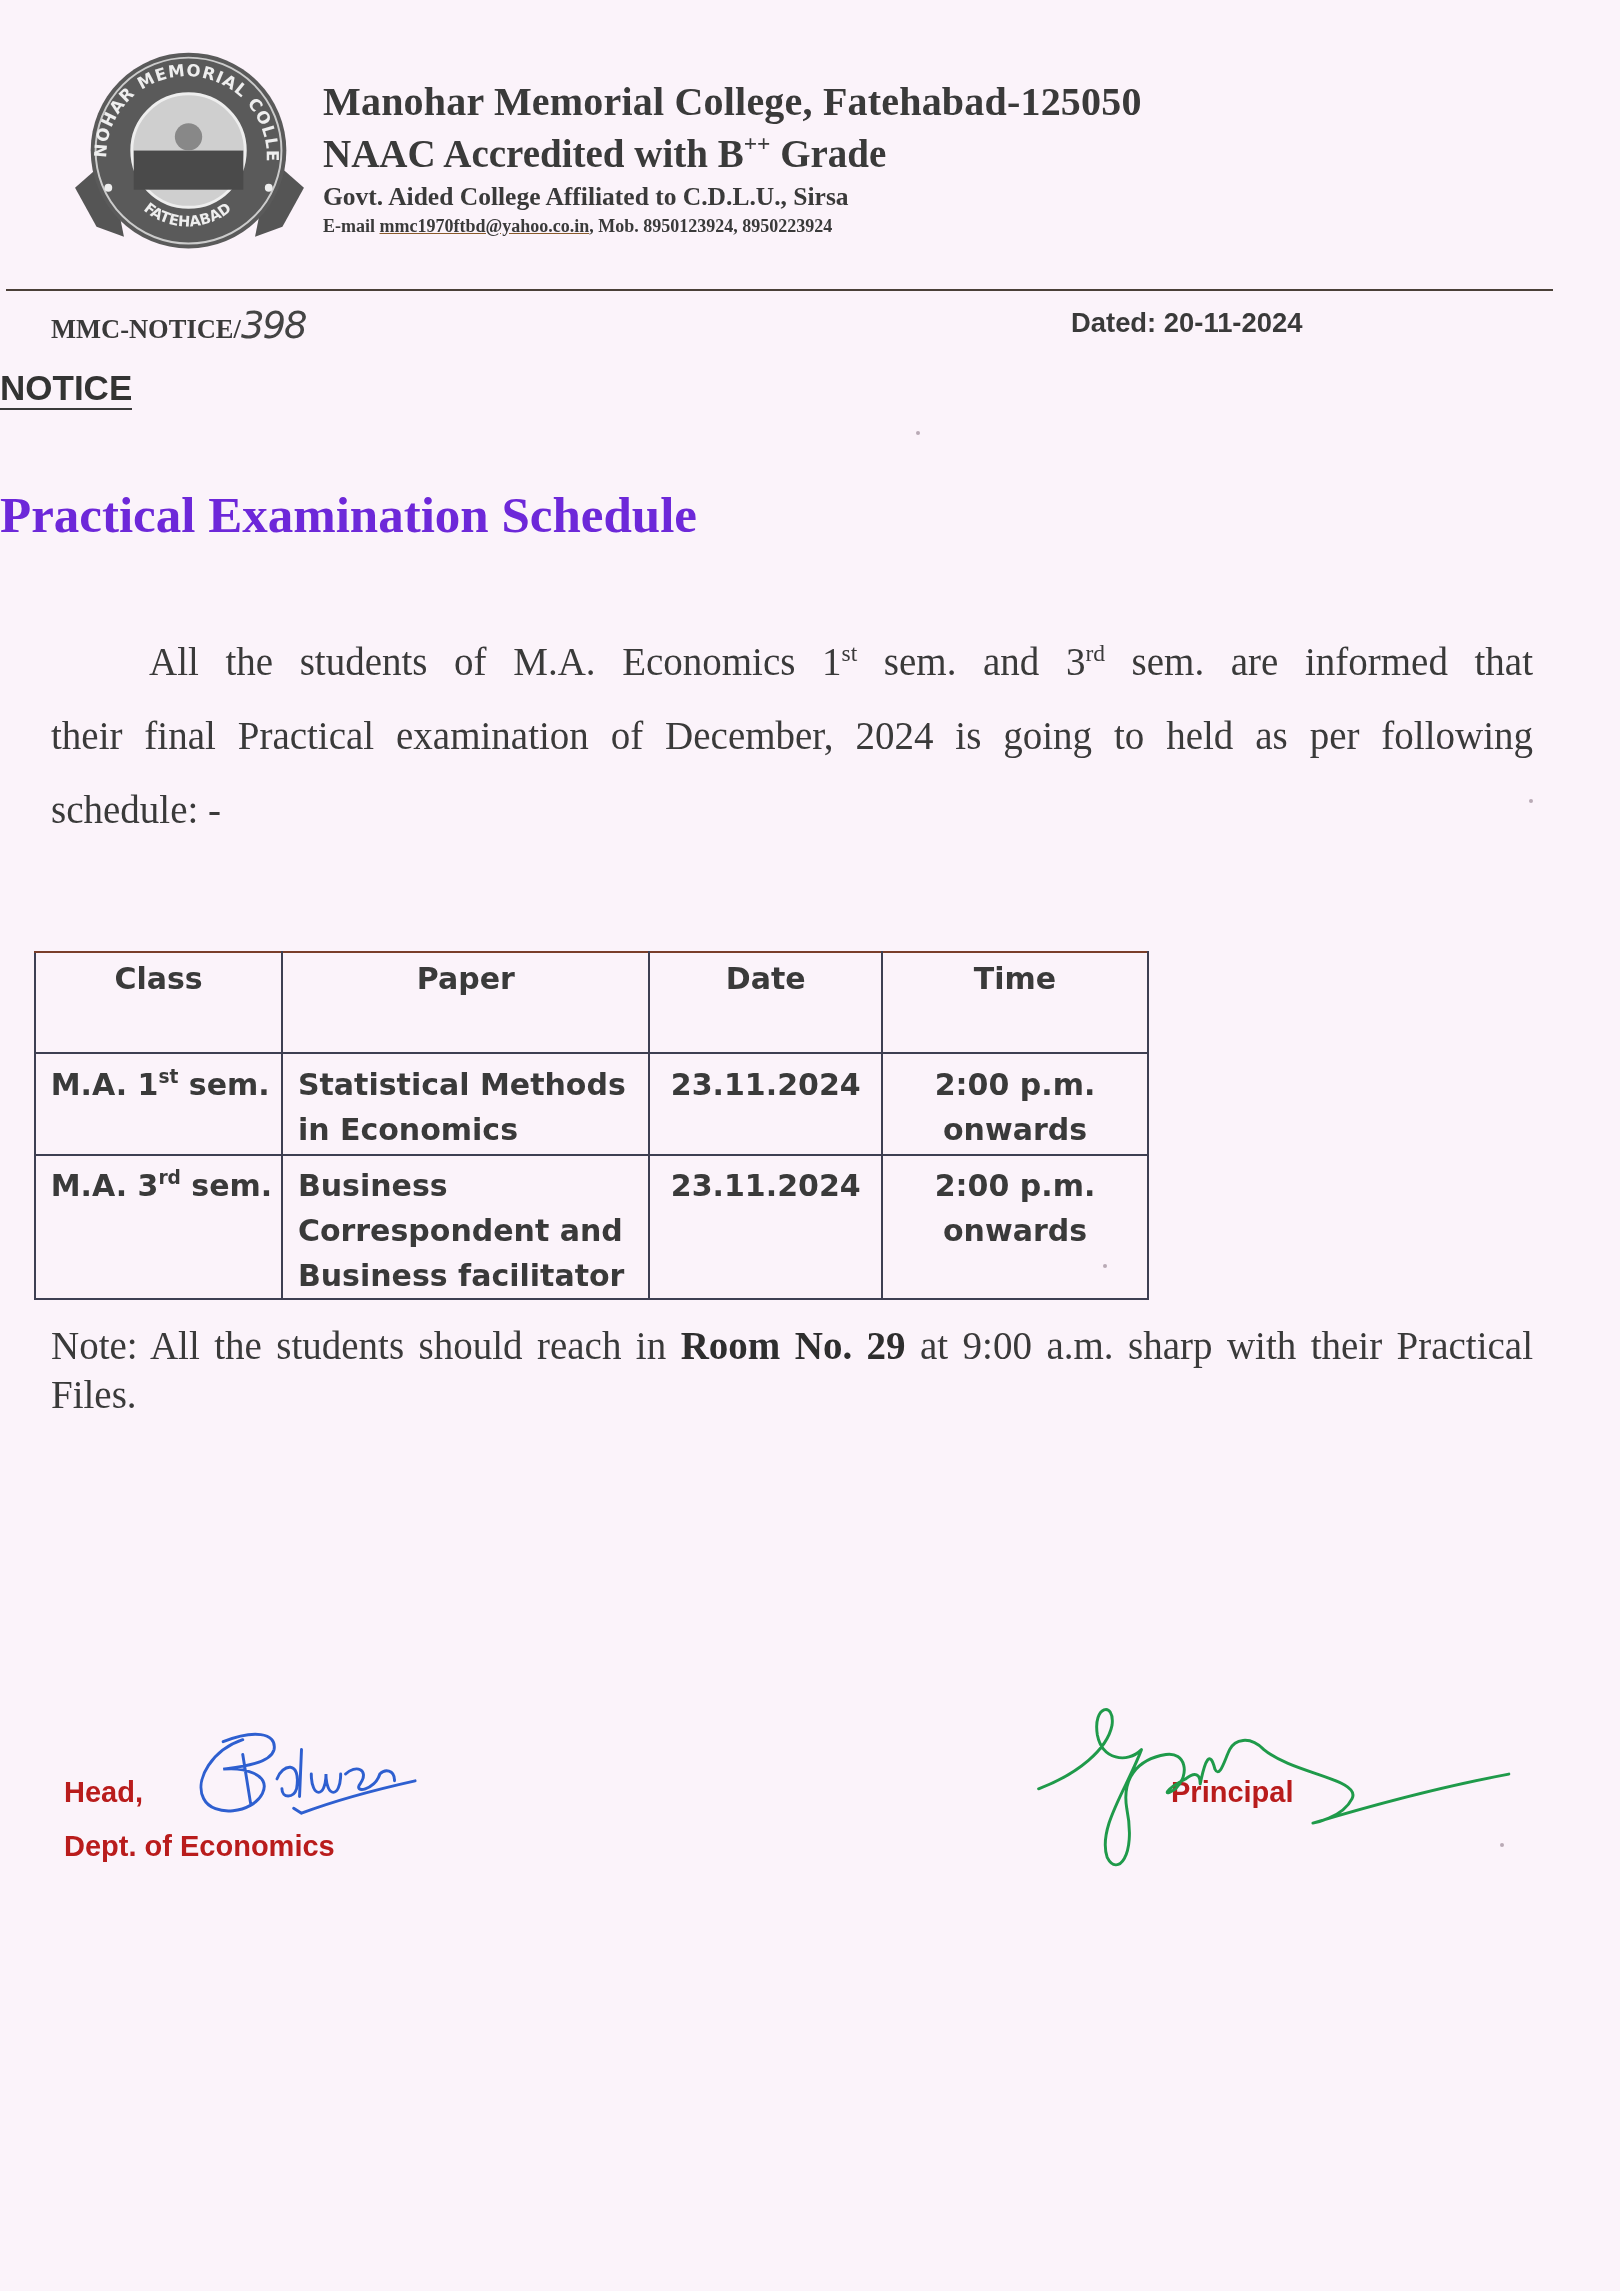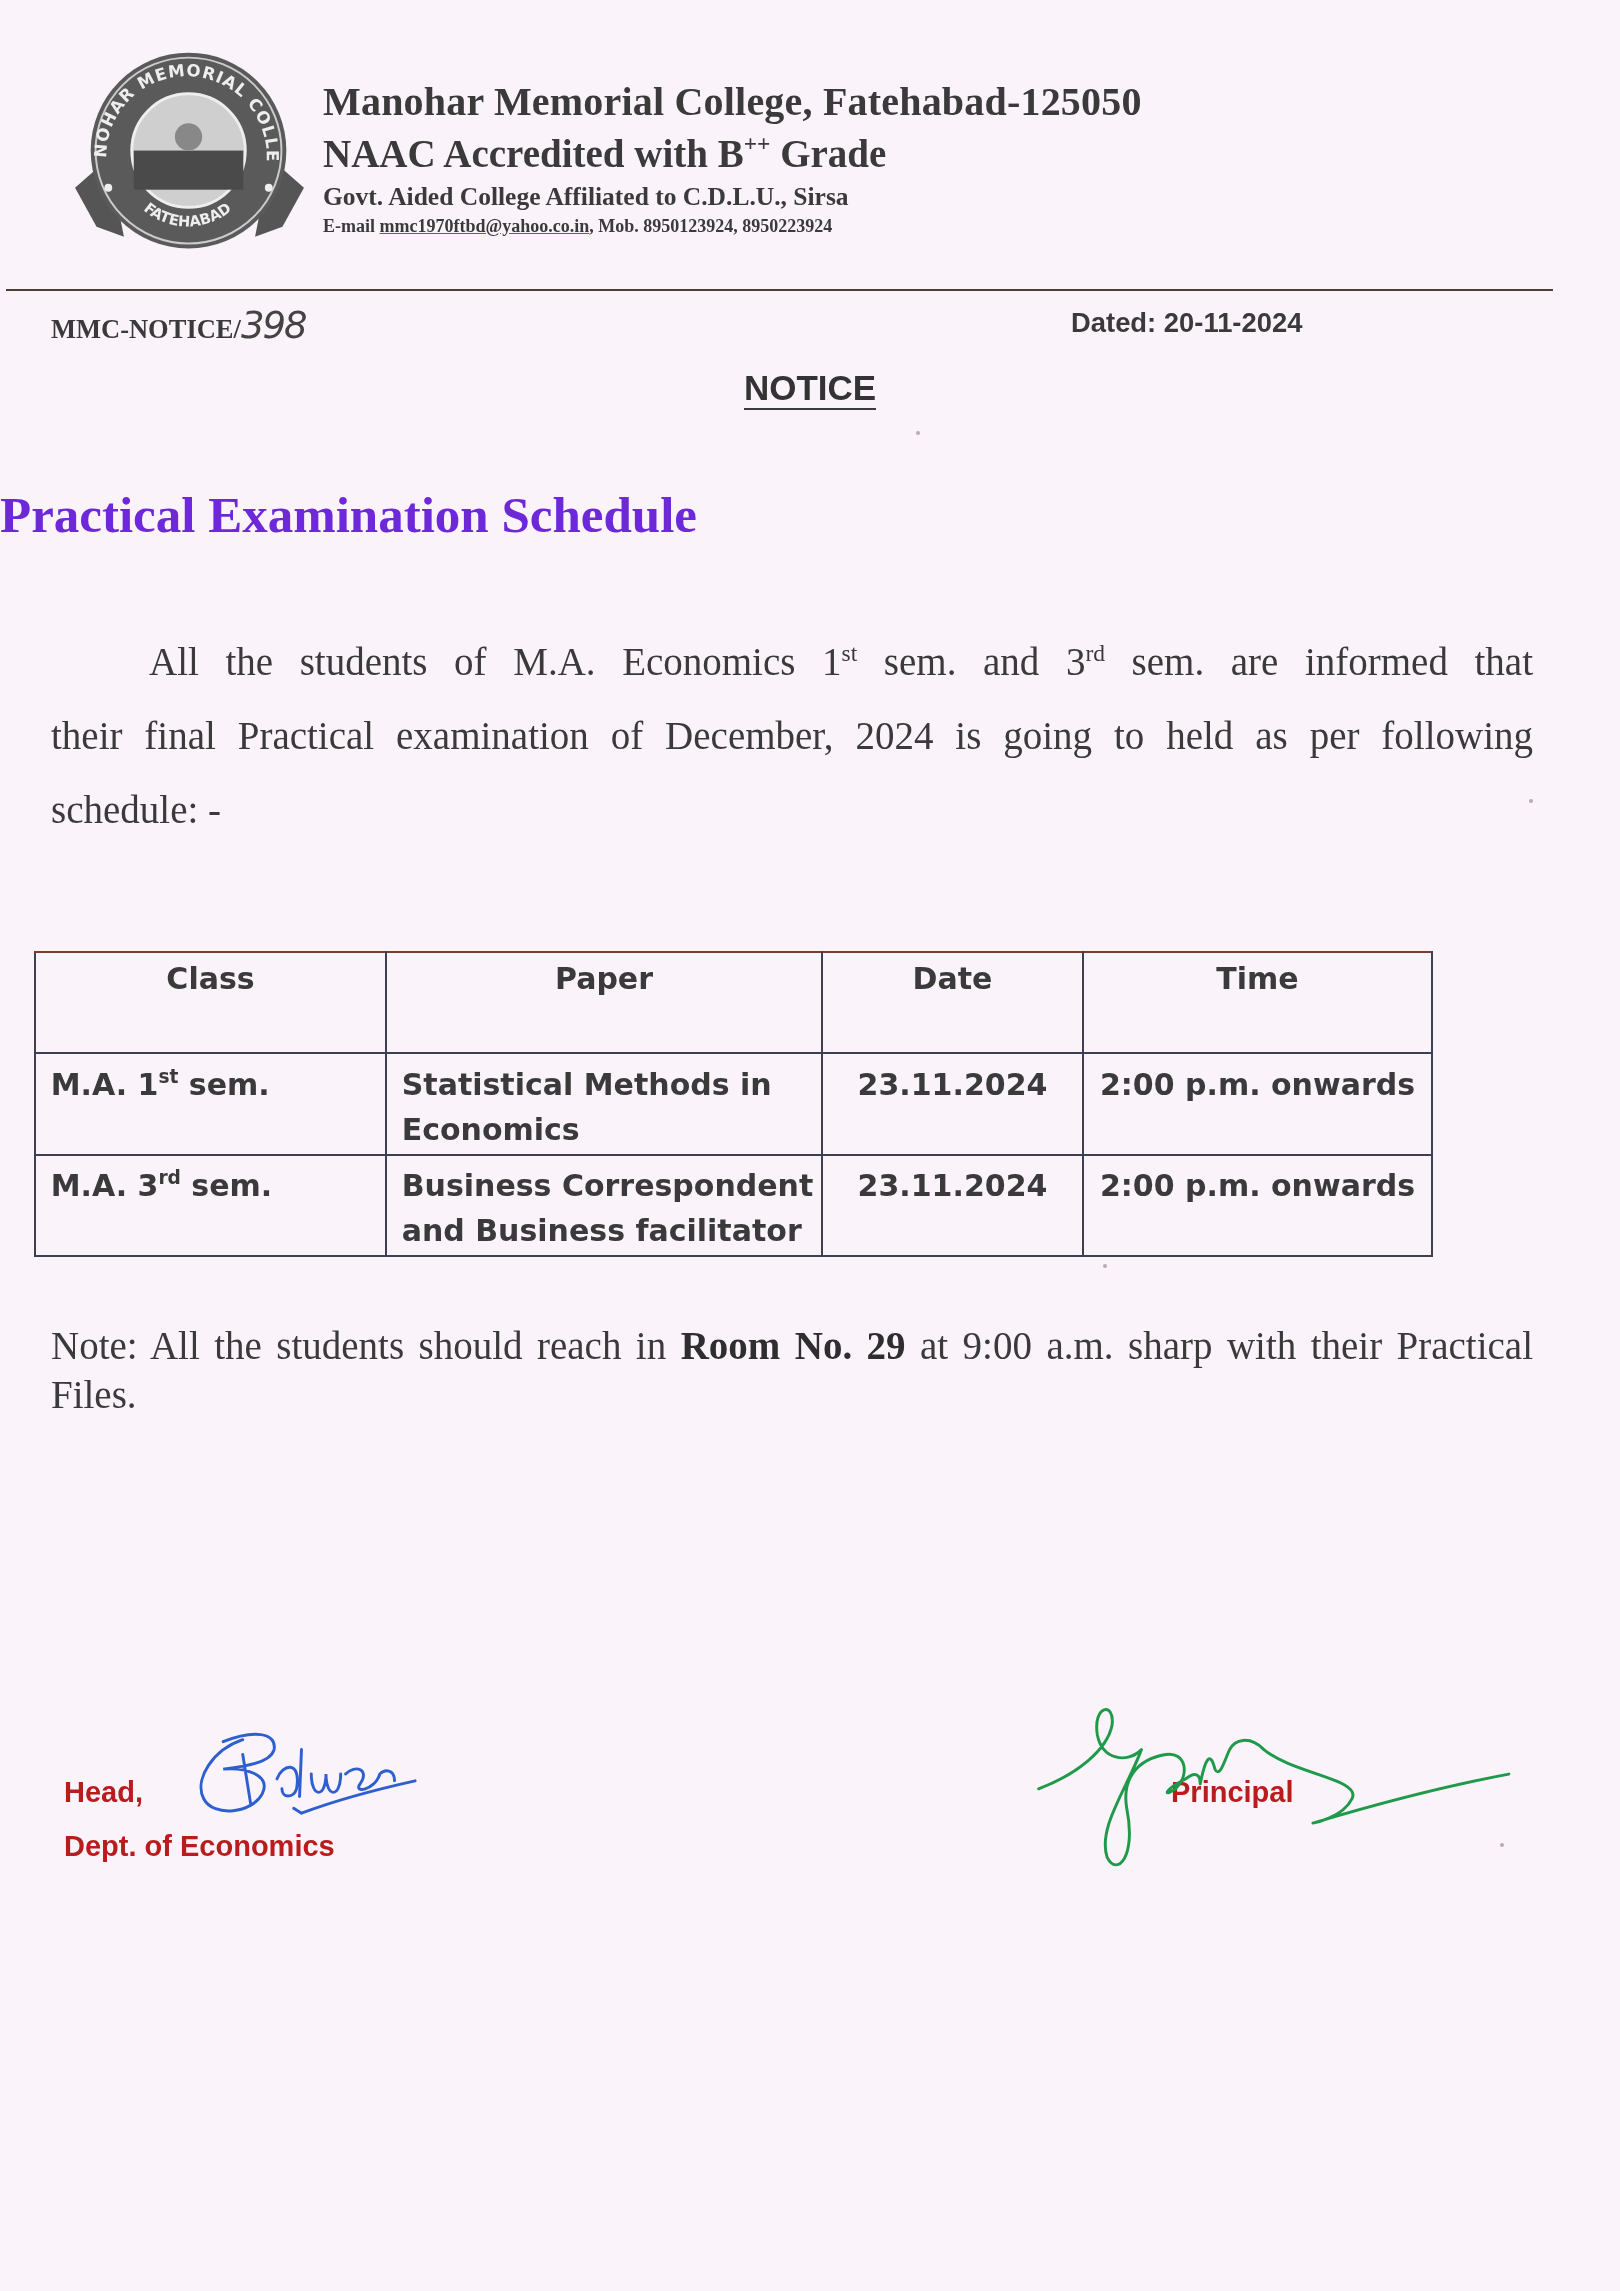--- a/index.html
+++ b/index.html
@@ -23,33 +23,33 @@
   #h-govt { top: 182px; font-size: 25.5px; }
   #h-email { top: 216px; font-size: 18px; }
   #h-email .mail { text-decoration: underline; text-decoration-color: #8a5a2a; }
 
   #rule { left: 5.9px; top: 289px; width: 1547px; height: 0; border-top: 2.9px solid #4a4038; }
 
   #notice-no { left: 51px; top: 304px; font-size: 26.5px; font-weight: bold; color: #3a3a3a; }
   #notice-no .hand { font-family: "DejaVu Sans", sans-serif; font-weight: normal; font-size: 37px; color: #444; font-style: italic; letter-spacing: -2px; }
   #dated { left: 1071px; top: 307px; font-size: 27.4px; font-weight: bold; color: #3a3a3a; }
 
-  #notice-head { left: 0; width: 1620px; top: 368px; text-align: center; font-size: 35px; font-weight: bold; }
+  #notice-head { left: 0; width: 1620px; top: 368px; text-align: left; font-size: 35px; font-weight: bold; }
   #notice-head span { border-bottom: 2.9px solid #3a3a3a; padding-bottom: 1px; }
 
   #title { left: 0; width: 1588px; top: 469px; font-size: 51px; font-weight: bold; color: #6d28d9; margin-top: 17px; }
 
   .para { position: absolute; left: 51px; width: 1482px; font-size: 39px; color: #3a3a3a; }
   .para sup { font-size: 23.5px; vertical-align: 13.7px; line-height: 0; }
   #p1 { top: 639px; text-align: justify; text-align-last: justify; text-indent: 98px; }
   #p2 { top: 713px; text-align: justify; text-align-last: justify; }
   #p3 { top: 787px; }
 
   
-  #sched { position: absolute; left: 34px; top: 951px; border-collapse: collapse; width: 1399px; font-family: "DejaVu Sans", sans-serif; font-weight: bold; color: #3a3a3a; }
+  #sched { position: absolute; left: 34px; top: 951px; border-collapse: collapse; width: 1115px; font-family: "DejaVu Sans", sans-serif; font-weight: bold; color: #3a3a3a; }
   #sched th, #sched td { border: 2px solid #3d3f52; vertical-align: top; font-size: 30px; padding: 0; }
   #sched th { height: 91px; font-weight: normal; text-align: center; padding-top: 7.8px; font-weight: bold; }
   #sched tr.r td { height: 92px; padding-top: 7.8px; line-height: 45px; }
   #sched td.c1 { padding-left: 14.7px; }
   #sched td.c2 { padding-left: 14.7px; }
   #sched td.c3, #sched td.c4 { text-align: center; }
   #sched td sup { font-size: 18.6px; vertical-align: 11.8px; line-height: 0; }
   #sched tr:first-child th { border-top-color: #7a3e2a; }
 
   #note { position: absolute; left: 51px; top: 1321px; width: 1482px; font-size: 39px; color: #3a3a3a; line-height: 49px; text-align: justify; }

